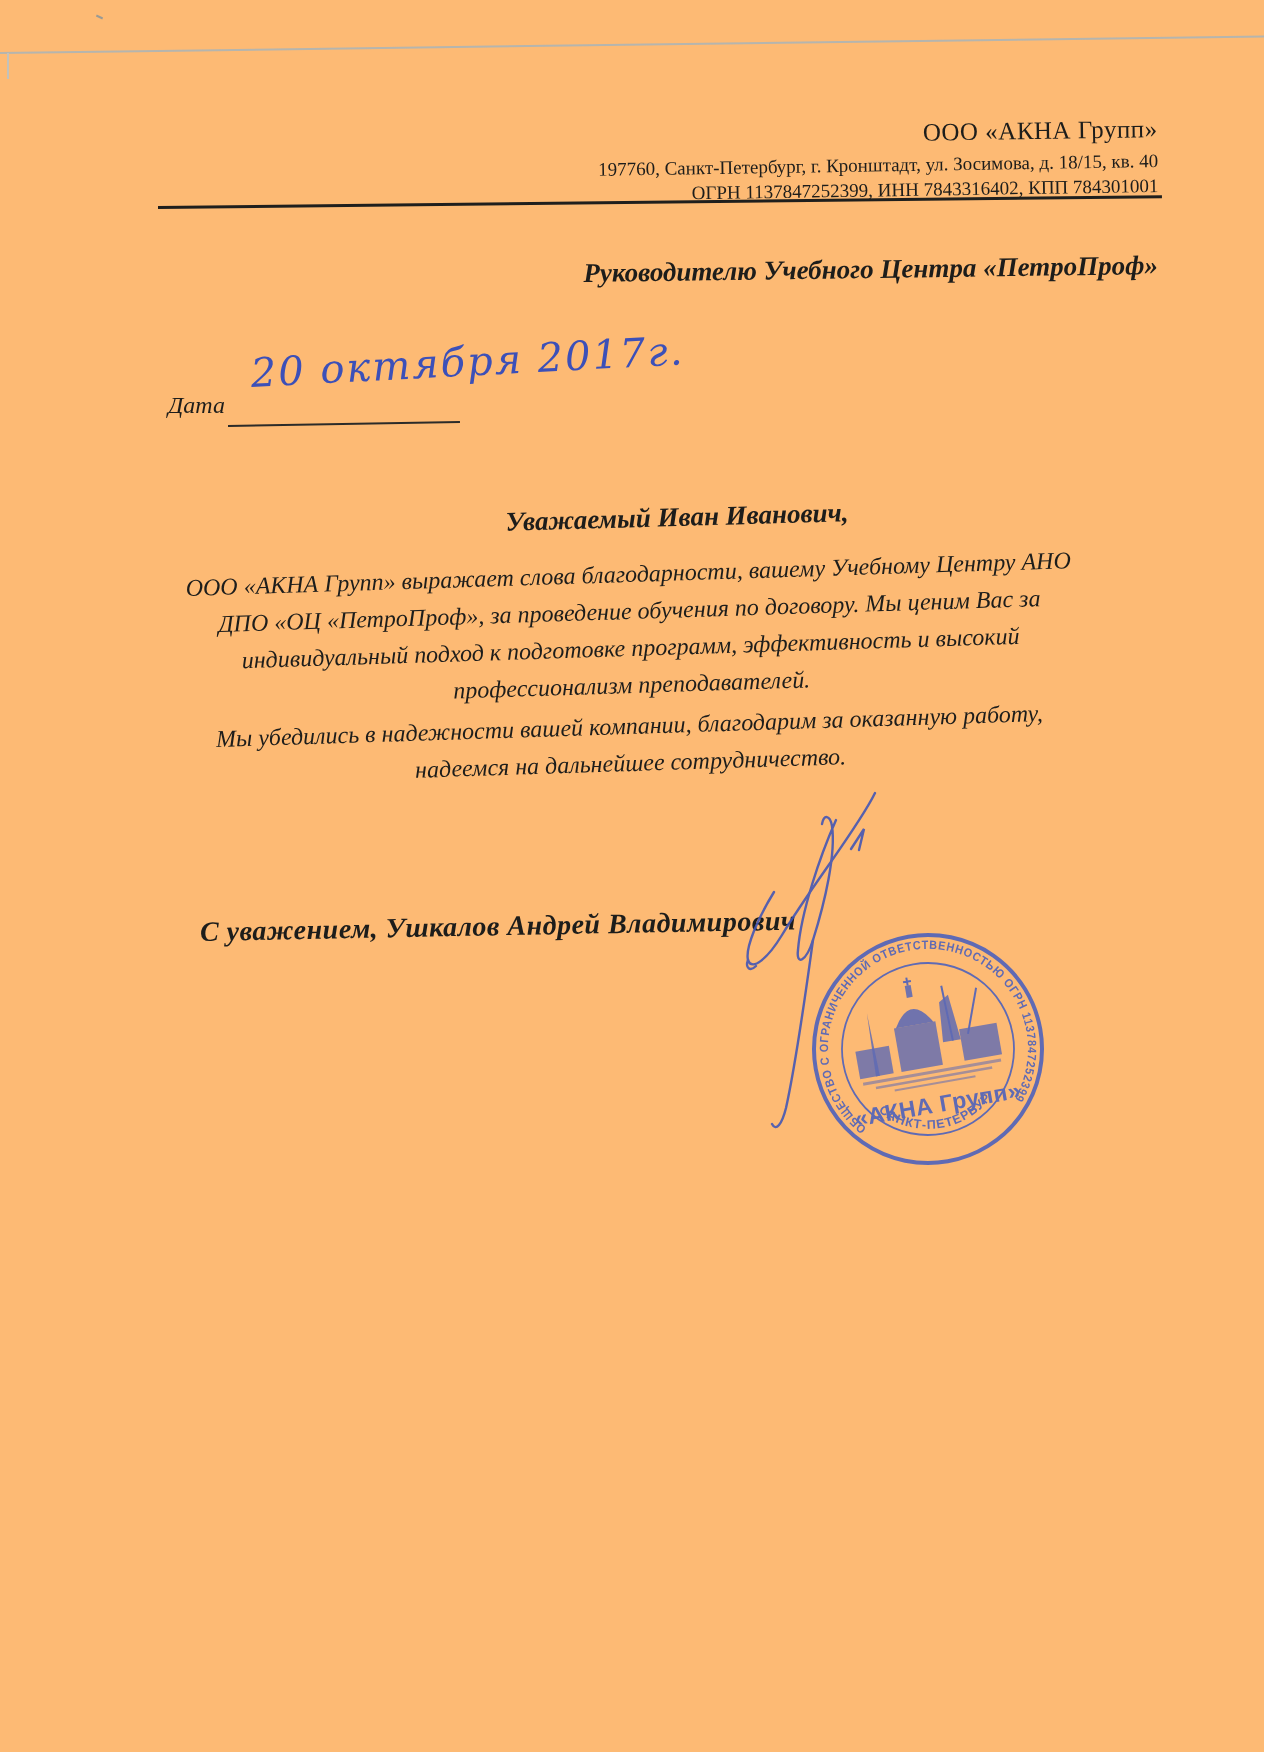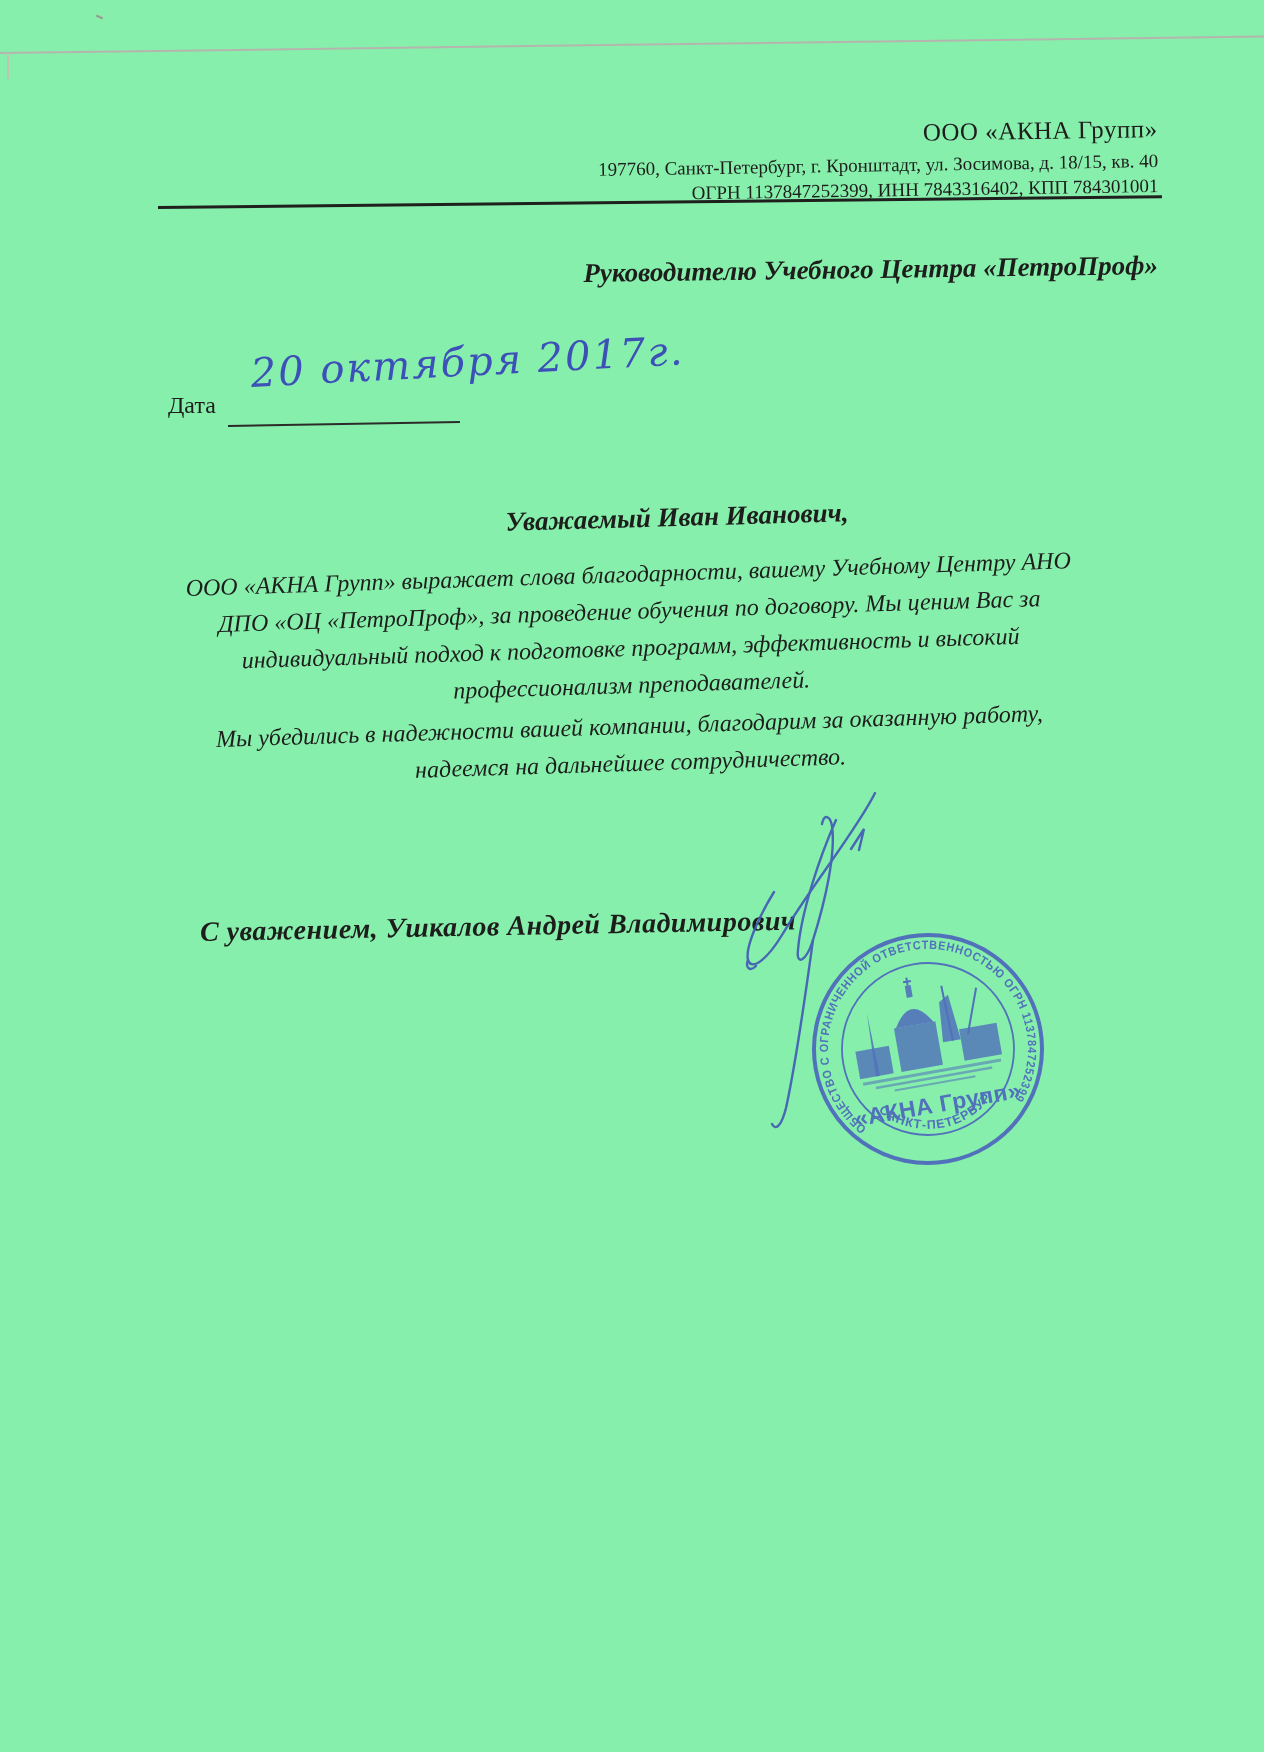--- a/index.html
+++ b/index.html
@@ -1,18 +1,18 @@
 <!DOCTYPE html>
 <html><head>
 <meta charset="utf-8">
 <style>
   html,body{margin:0;padding:0;background:#e8e8e8;}
   .page{
     position:relative;width:1264px;height:1752px;margin:0 auto;
-    background:#86efac;overflow:hidden;
+    background:#fdba74;overflow:hidden;
     font-family:"Liberation Serif","DejaVu Serif",serif;color:#1d1d1b;
   }
   
   .scan-line{position:absolute;left:0;top:52px;width:1270px;height:2px;background:#b5b5ae;transform:rotate(-0.75deg);transform-origin:left center;}
   .scan-corner{position:absolute;left:7px;top:53px;width:2px;height:26px;background:#c2c2bb;}
   .scan-dot{position:absolute;left:96px;top:16px;width:7px;height:2px;background:#9a9a94;transform:rotate(25deg);}
   
   .header{
     position:absolute;right:106px;top:112px;width:760px;text-align:right;
     transform:rotate(-0.9deg);transform-origin:right center;line-height:1.32;
@@ -20,21 +20,21 @@
   .header .company{font-size:25px;letter-spacing:0.5px;margin-bottom:3px;}
   .header .addr,.header .reg{font-size:19px;}
   .header-rule{position:absolute;left:158px;top:206px;width:1004px;height:3px;background:#1f1f1d;transform:rotate(-0.62deg);transform-origin:left center;}
   
   .recipient{
     position:absolute;right:106px;top:250px;width:760px;text-align:right;
     font-size:27px;font-weight:bold;font-style:italic;
     transform:rotate(-0.8deg);transform-origin:right center;
   }
   
-  .date-label{position:absolute;left:168px;top:392px;font-size:24px;}
+  .date-label{position:absolute;left:168px;top:392px;font-size:24px;font-style:italic;}
   .date-hand{
     position:absolute;left:252px;top:350px;font-size:40px;font-style:italic;
     color:#3c50b8;letter-spacing:2px;transform:rotate(-3deg);transform-origin:left bottom;
     font-family:"DejaVu Serif","Liberation Serif",serif;
   }
   .date-underline{position:absolute;left:228px;top:425px;width:232px;height:2px;background:#2b2b29;transform:rotate(-1deg);transform-origin:left center;}
   
   .salutation{
     position:absolute;left:92px;top:502px;width:1170px;text-align:center;
     font-size:27px;font-weight:bold;font-style:italic;

